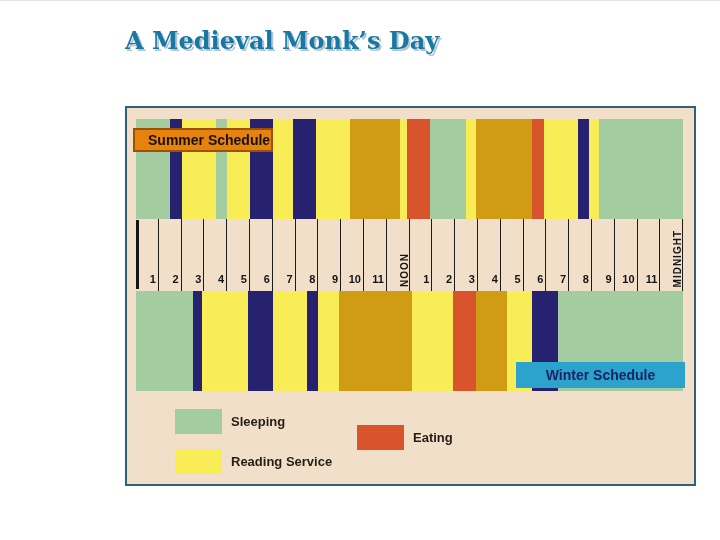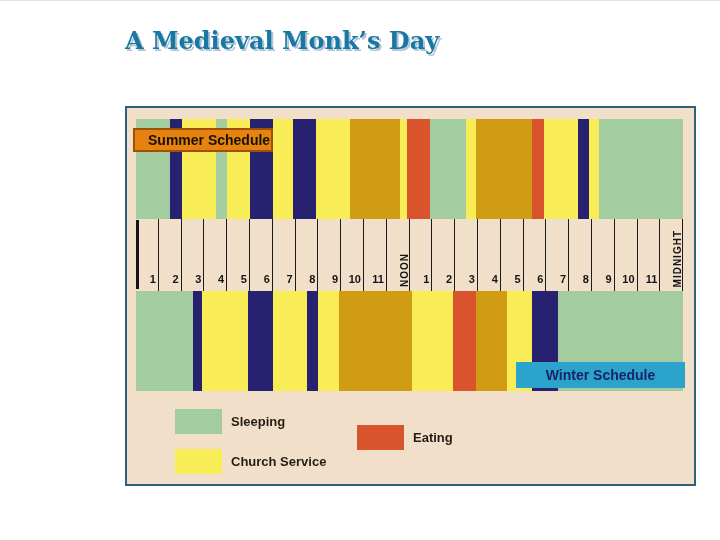--- a/index.html
+++ b/index.html
@@ -200,17 +200,17 @@
     <div class="legend-item li-sleeping">
       <span class="swatch" style="background: rgb(163, 204, 160);"></span>
       <span class="legend-label">Sleeping</span>
     </div>
     <div class="legend-item li-eating">
       <span class="swatch" style="background: rgb(217, 84, 45);"></span>
       <span class="legend-label">Eating</span>
     </div>
     <div class="legend-item li-church">
       <span class="swatch" style="background: rgb(249, 237, 87);"></span>
-      <span class="legend-label">Church Service</span>
+      <span class="legend-label">Reading Service</span>
     </div>
 
   </div>
 </div>
 
 </body></html>

